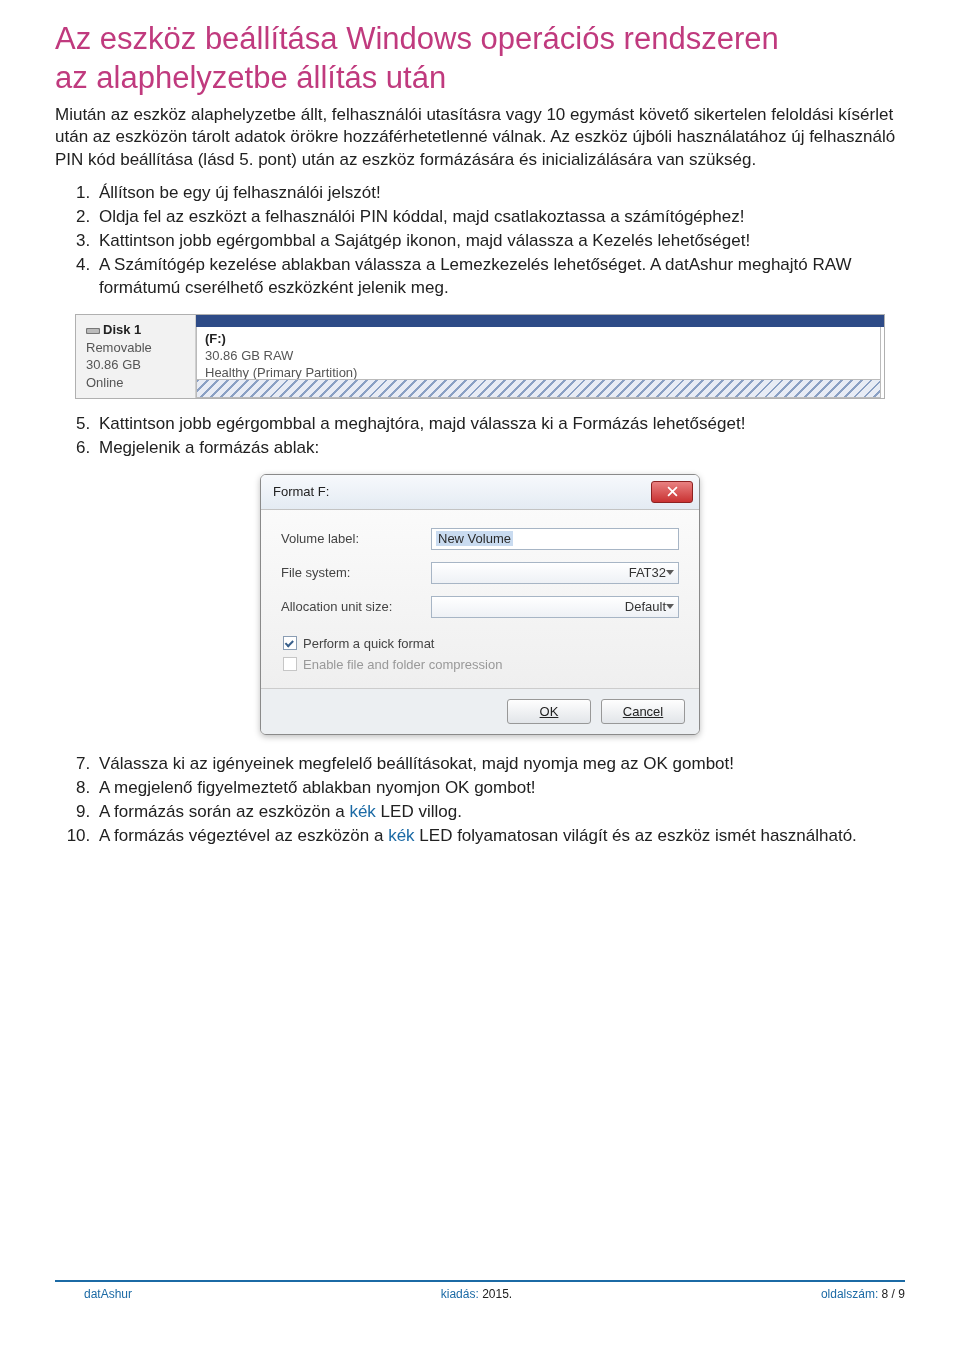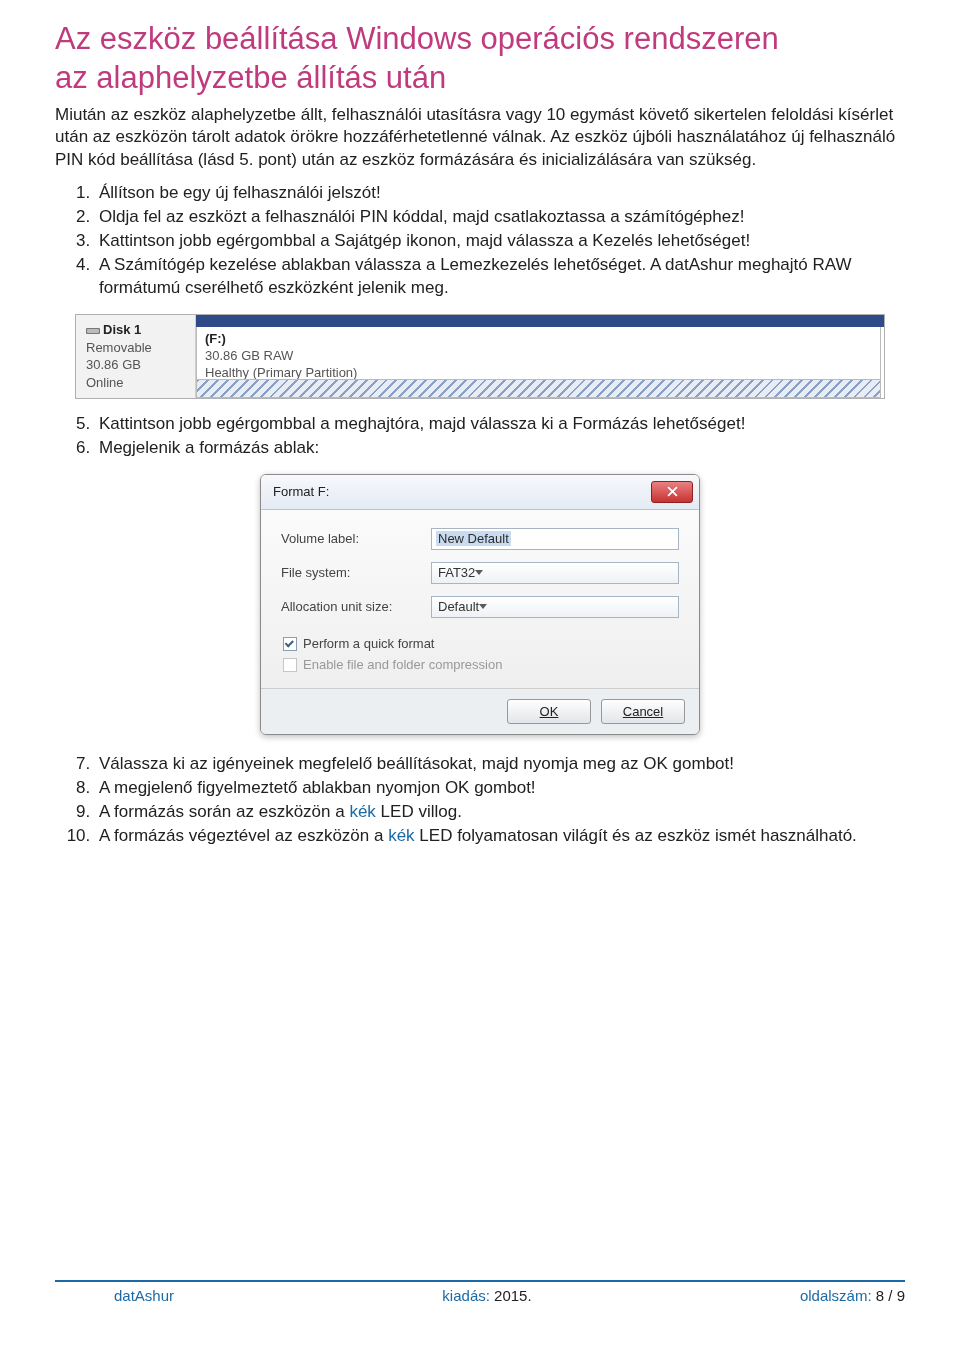--- a/index.html
+++ b/index.html
@@ -144,33 +144,33 @@
     padding: 0 2px;
     color: #2b2b2b;
   }
   .combo {
     flex: 1;
     border: 1px solid #a7b5c5;
     background: linear-gradient(#fff, #eef1f5);
     height: 22px;
     display: flex;
     align-items: center;
-    justify-content: flex-start;
+    justify-content: flex-end;
     padding: 0 4px 0 6px;
     color: #333;
   }
   .combo .arrow {
     width: 0; height: 0;
     border-left: 4px solid transparent;
     border-right: 4px solid transparent;
     border-top: 5px solid #5a5a5a;
   }
   .check-row {
     display: flex;
-    align-items: flex-end;
+    align-items: center;
     gap: 6px;
     margin-bottom: 6px;
     padding-left: 2px;
   }
   .cbox {
     width: 14px; height: 14px;
     border: 1px solid #8a9db3;
     background: #fff;
     display: flex; align-items: center; justify-content: center;
   }
@@ -204,23 +204,23 @@
 
   
   .foot-rule {
     border: 0;
     border-top: 2px solid #1b6aa5;
     margin: 0 55px 3px 55px;
   }
   .page-footer {
     display: flex;
     justify-content: space-between;
-    padding: 2px 55px 28px 114px;
+    padding: 2px 55px 28px 84px;
     color: #1b6aa5;
-    font-size: 15px;
+    font-size: 12px;
   }
   .page-footer .sep { display: inline; }
 </style>
 </head>
 <body>
 
 <div class="page">
 
   <h2 class="heading">
     <span>Az eszköz beállítása Windows operációs rendszeren</span><br>
@@ -271,21 +271,21 @@
         <div class="dialog-close">
           <svg viewBox="0 0 10 10">
               <path d="M1 1 L9 9 M9 1 L1 9" stroke="#fff" stroke-width="1.6"></path>
             </svg>
         </div>
       </div>
       <div class="dialog-body">
         <div class="form-row">
           <div class="form-label">Volume label:</div>
           <div class="text-input">
-            <span class="selected">New Default</span>
+            <span class="selected">New Volume</span>
           </div>
         </div>
         <div class="form-row">
           <div class="form-label">File system:</div>
           <div class="combo">
             <span>FAT32</span>
             <span class="arrow"></span>
           </div>
         </div>
         <div class="form-row">

